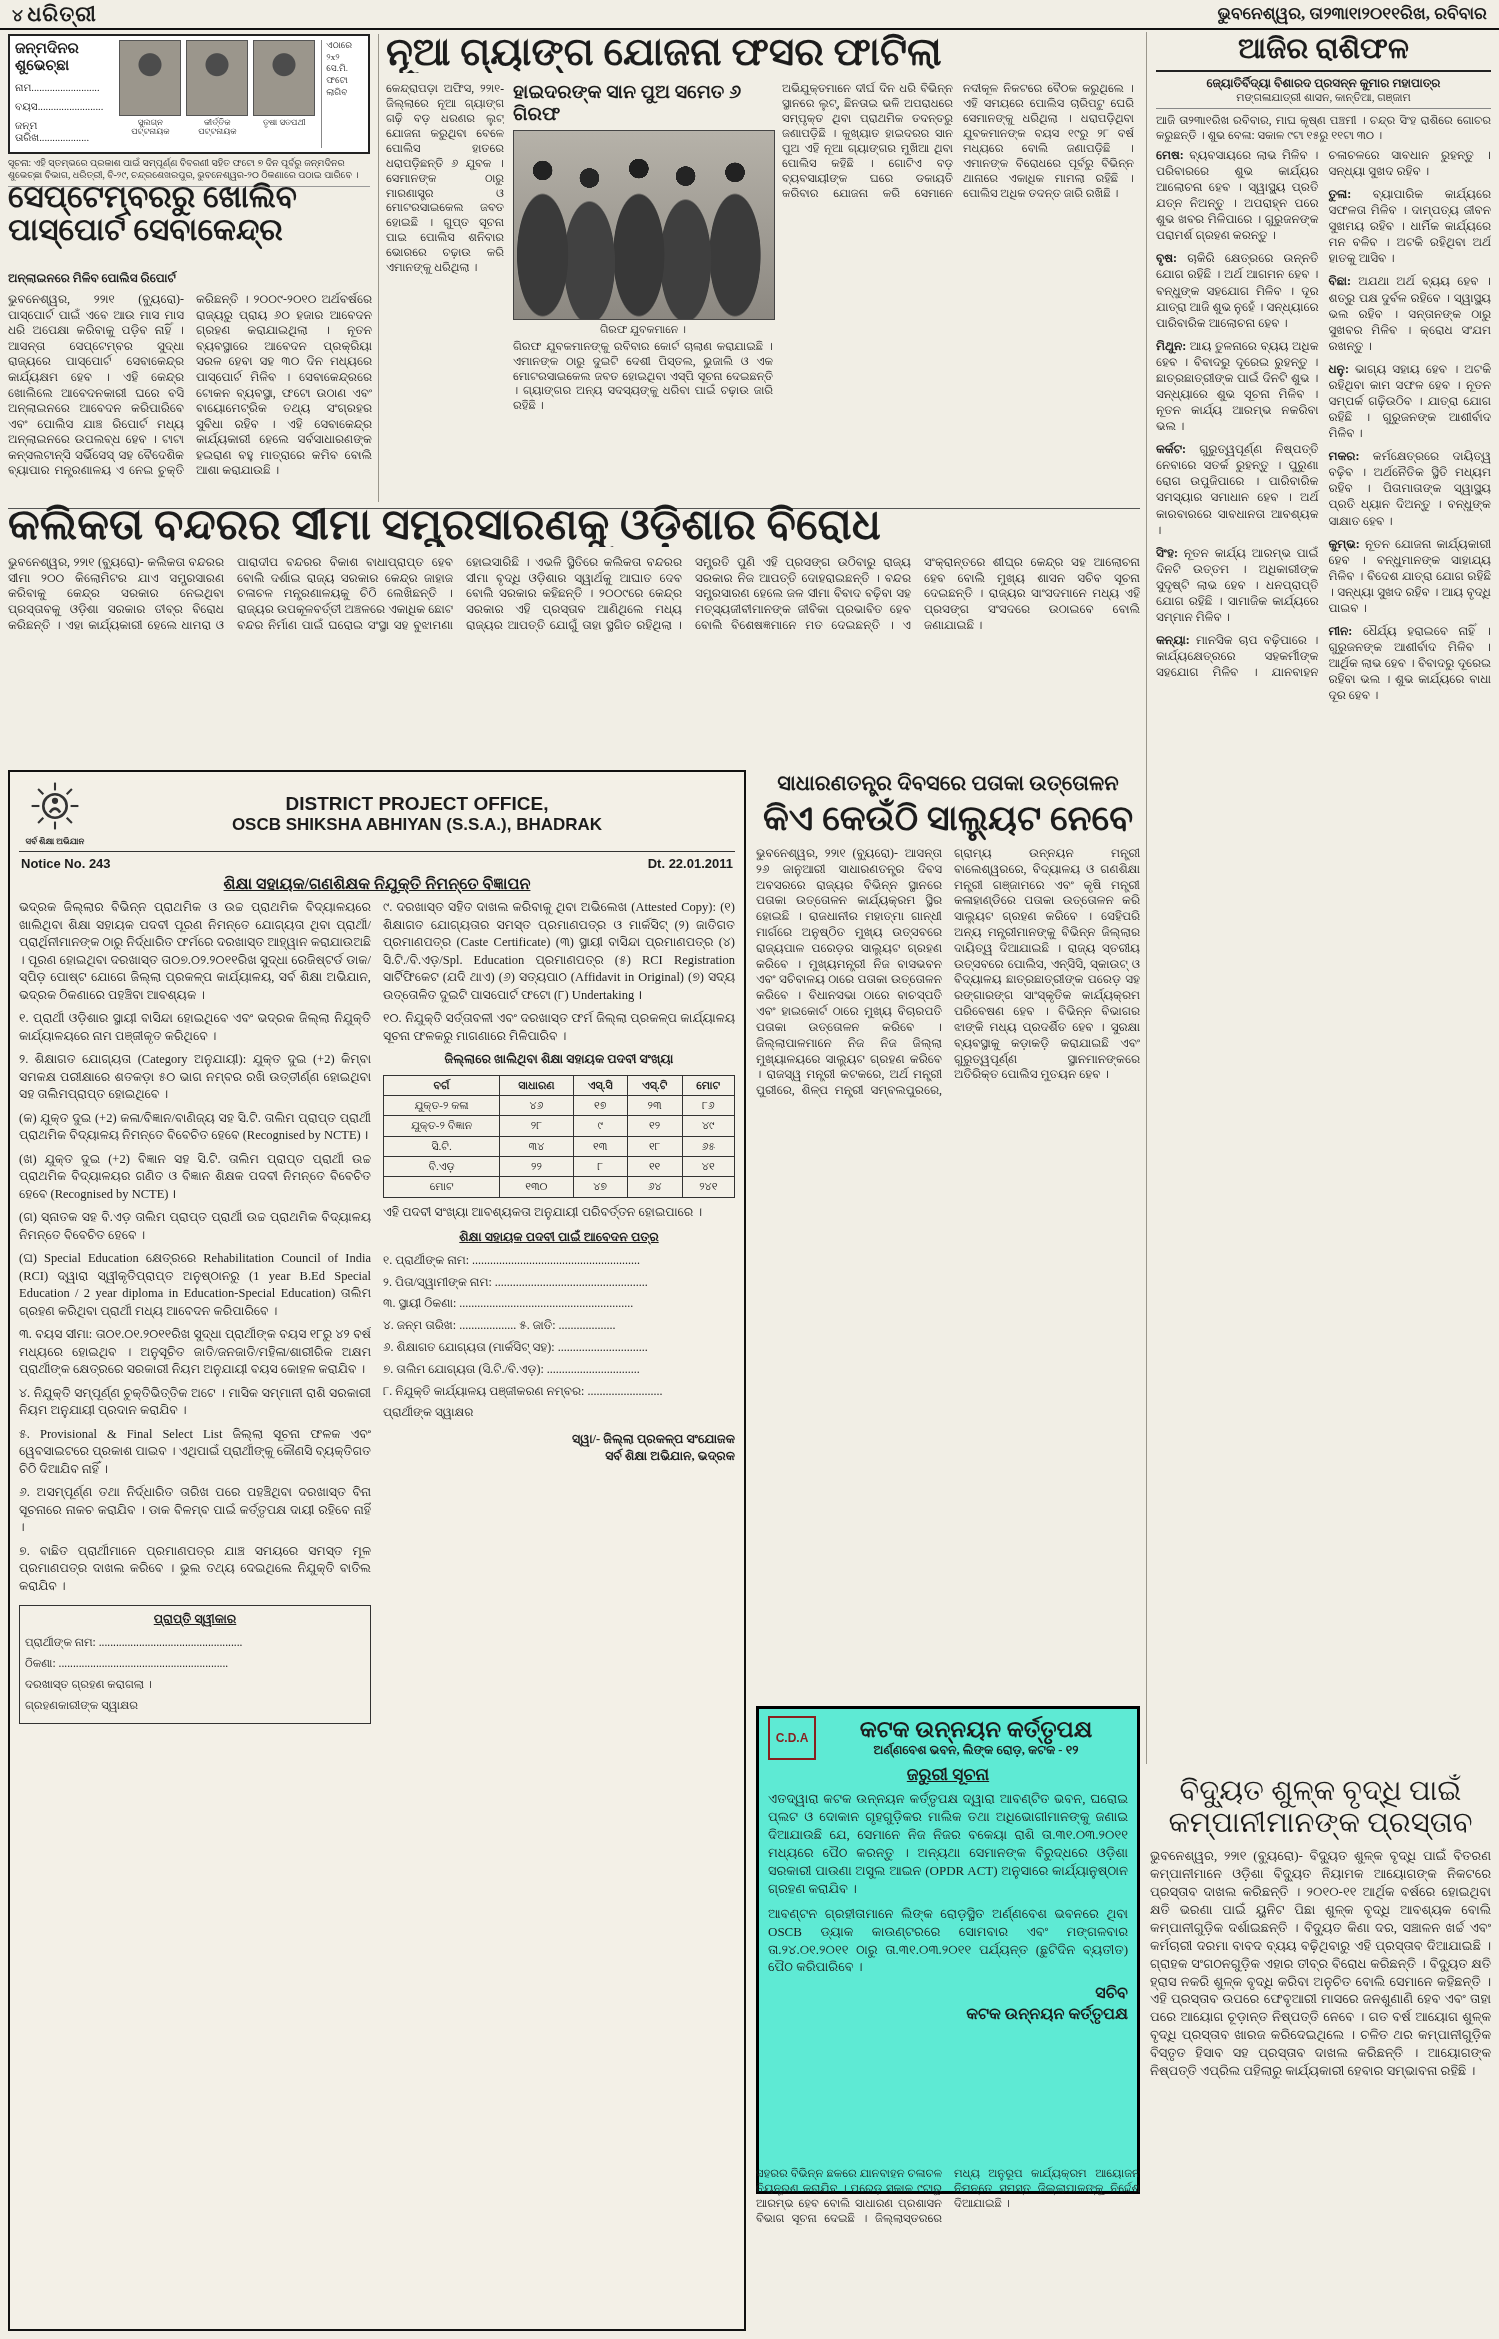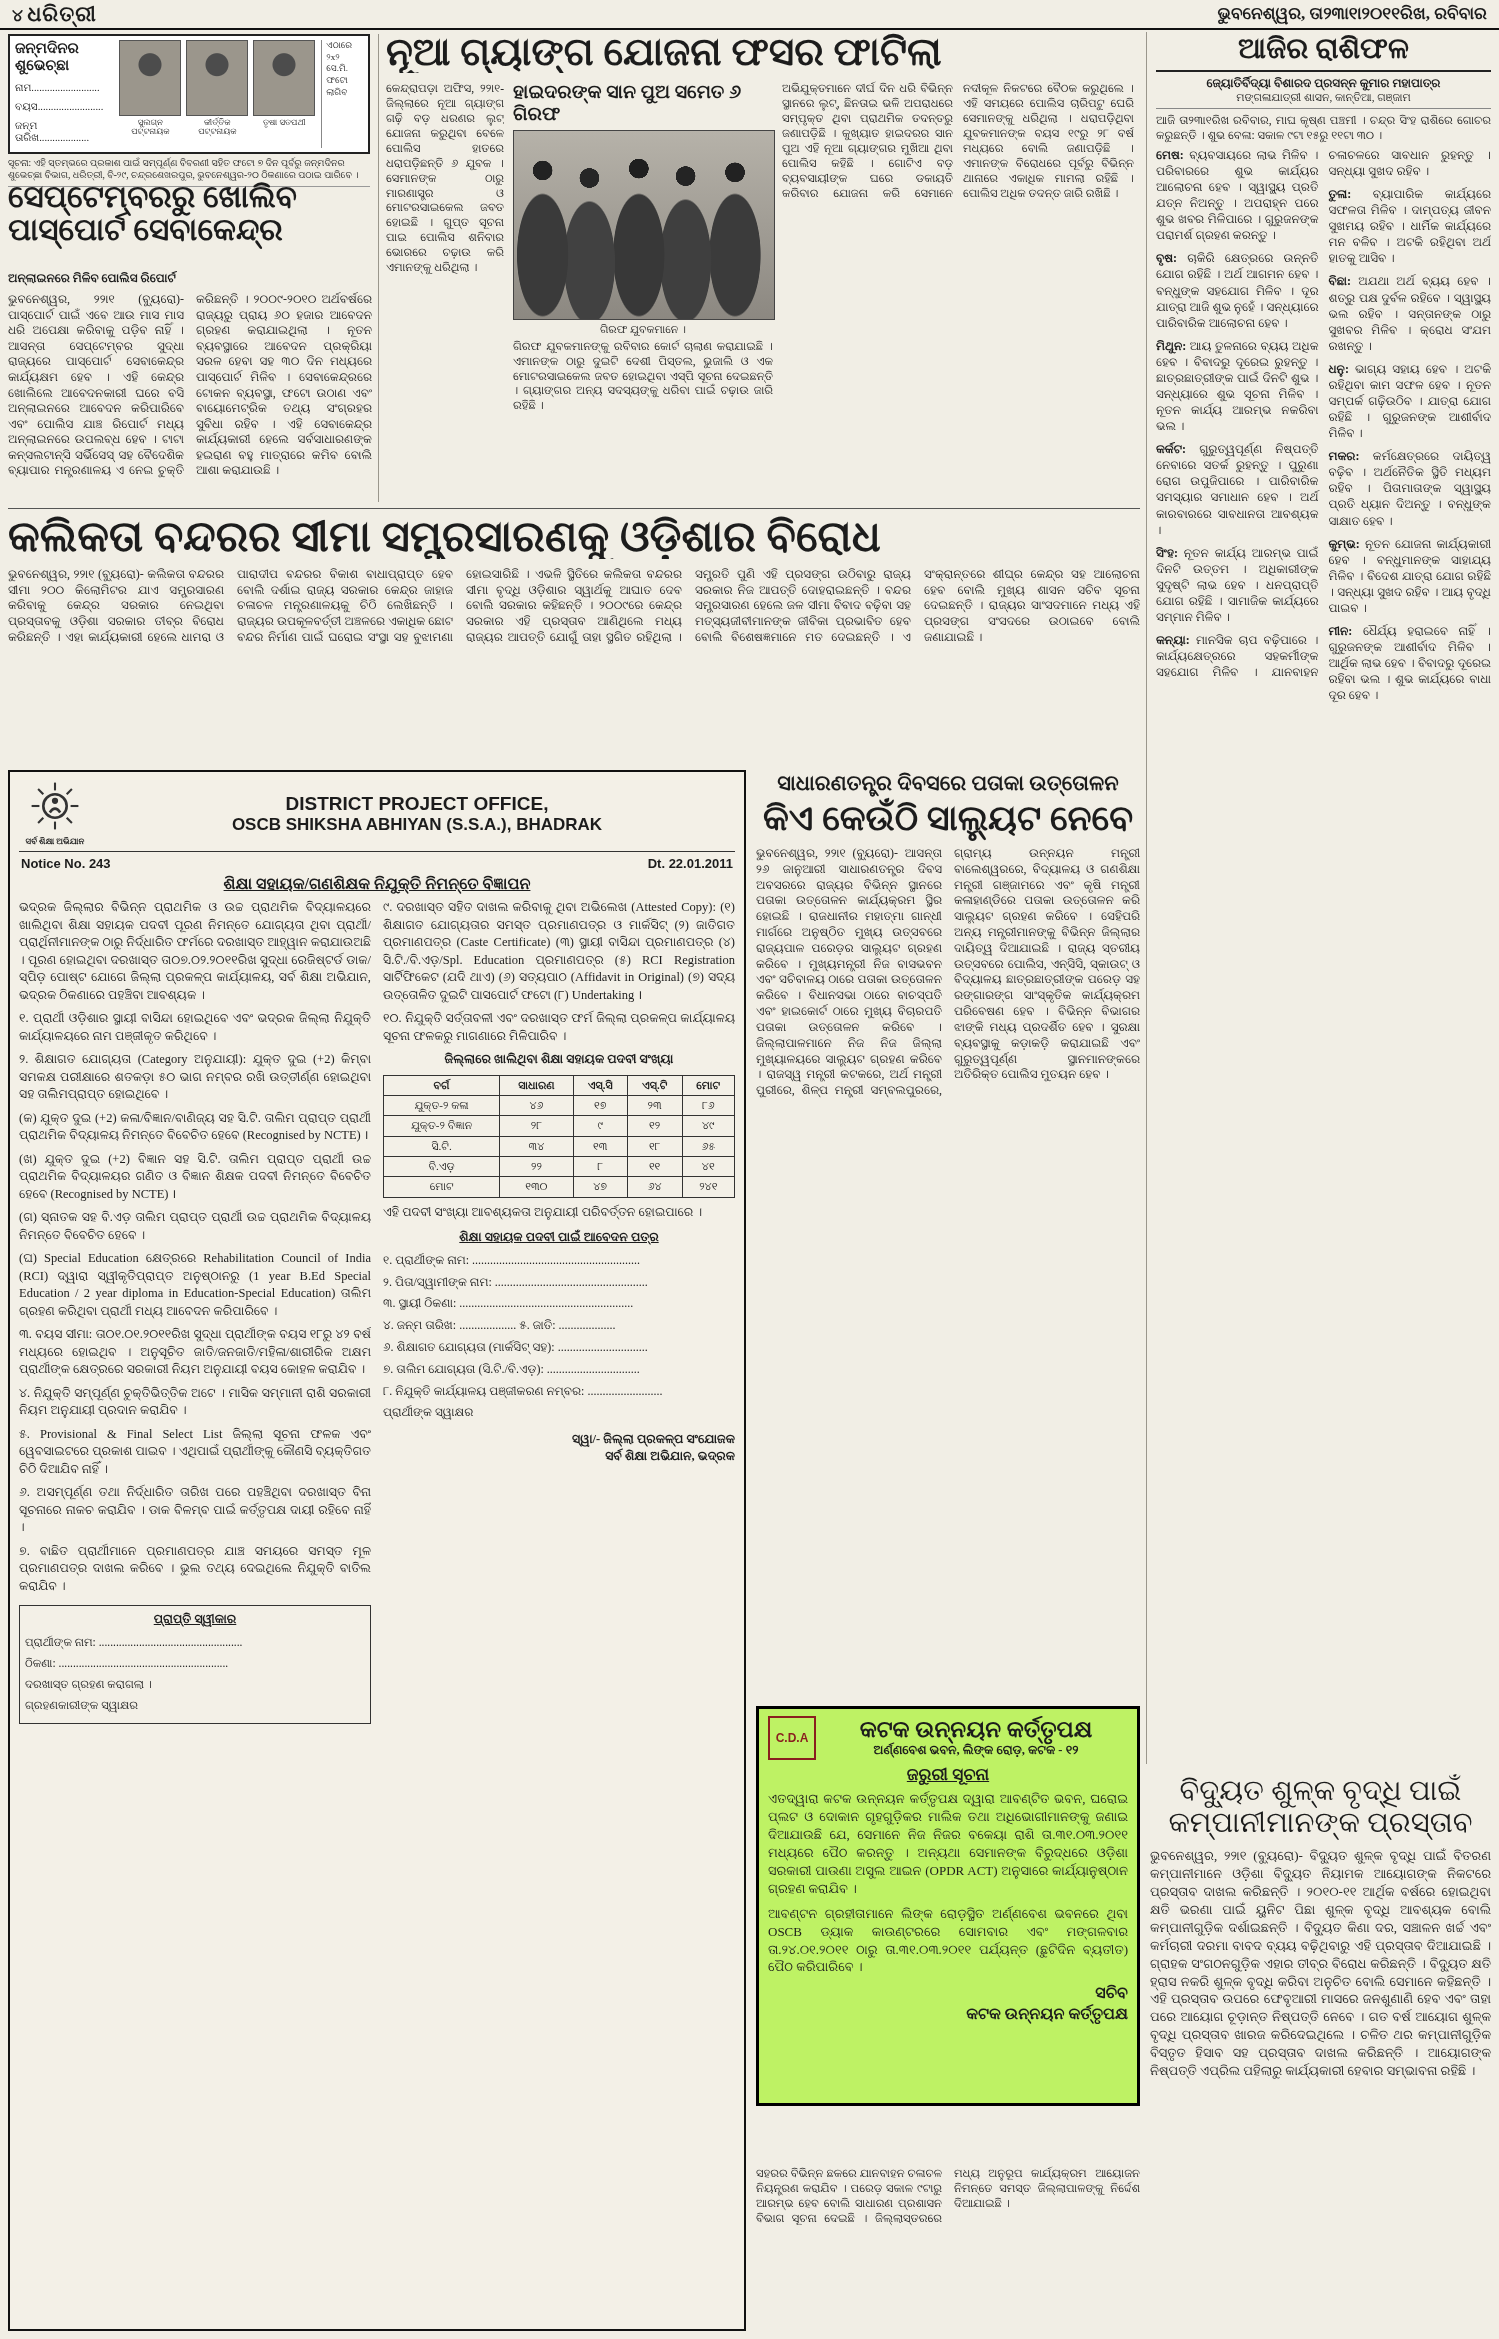--- a/index.html
+++ b/index.html
@@ -58,21 +58,21 @@
         border-left:1px solid #9a968c;padding-left:9px;}
   .horo-title{font-size:29px;font-weight:bold;text-align:center;border-bottom:2px solid #222;padding-bottom:4px;}
   .horo-sub1{font-size:12px;font-weight:bold;text-align:center;margin-top:4px;}
   .horo-sub2{font-size:11px;text-align:center;margin-bottom:4px;border-bottom:1px solid #888;padding-bottom:4px;}
   .horo-intro{font-size:11.5px;line-height:1.3;margin:4px 0;}
   .horo-body{columns:2;column-gap:10px;height:1566px;overflow:hidden;font-size:12px;line-height:1.34;}
   .horo-body p{margin:0 0 7px 0;}
   .sname{font-weight:bold;}
   
   .hline-port{position:absolute;top:508px;left:8px;width:1132px;height:1px;background:#555;}
-  .port{position:absolute;top:514px;left:8px;width:1132px;}
+  .port{position:absolute;top:502px;left:8px;width:1132px;}
   .port-head{font-size:43px;font-weight:bold;line-height:1.05;white-space:nowrap;overflow:hidden;}
   .port-body{margin-top:8px;columns:5;column-gap:13px;height:188px;overflow:hidden;font-size:12px;line-height:1.3;}
   
   .ssa{position:absolute;top:770px;left:8px;width:738px;height:1561px;box-sizing:border-box;
        border:2px solid #111;background:#f3f0e7;padding:8px 9px;}
   .ssa-hdr{display:flex;gap:8px;align-items:center;border-bottom:1px solid #333;padding-bottom:4px;}
   .ssa-logo{width:72px;text-align:center;}
   .ssa-logo-cap{font-size:8.5px;font-weight:bold;}
   .ssa-office{flex:1;text-align:center;font-family:"Liberation Sans","DejaVu Sans",sans-serif;}
   .ssa-office-1{font-size:19px;font-weight:bold;}
@@ -91,22 +91,22 @@
   .ssa-sig{text-align:right;font-weight:bold;margin-top:10px;line-height:1.35;}
   .ack{border:1px solid #333;padding:5px;margin-top:10px;}
   .ack-title{font-weight:bold;text-align:center;text-decoration:underline;font-size:12.5px;}
   .ack-line{font-size:11.5px;margin:5px 0;}
   
   .salute{position:absolute;top:772px;left:756px;width:384px;}
   .sal-kicker{font-size:21px;font-weight:bold;text-align:center;line-height:1.1;}
   .sal-head{font-size:35px;font-weight:bold;text-align:center;line-height:1.05;margin:6px 0 8px 0;}
   .sal-body{columns:2;column-gap:12px;height:782px;overflow:hidden;font-size:12px;line-height:1.32;}
   
-  .cda{position:absolute;top:1706px;left:756px;width:384px;height:400px;box-sizing:border-box;
-       border:3px solid #000;padding:7px 9px;background:#bef264;}
+  .cda{position:absolute;top:1706px;left:756px;width:384px;height:488px;box-sizing:border-box;
+       border:3px solid #000;padding:7px 9px;background:#5eead4;}
   .cda-hdr{display:flex;gap:8px;align-items:center;}
   .cda-logo{width:44px;height:40px;border:2px solid #8a1f1f;color:#8a1f1f;font-weight:bold;font-size:12px;
        display:flex;align-items:center;justify-content:center;font-family:"Liberation Sans",sans-serif;}
   .cda-titlewrap{flex:1;text-align:center;}
   .cda-title{font-size:23px;font-weight:bold;line-height:1.05;}
   .cda-addr{font-size:12.5px;font-weight:bold;}
   .cda-heading{text-align:center;font-weight:bold;font-size:17px;text-decoration:underline;margin:5px 0;}
   .cda-body{font-size:13px;line-height:1.38;}
   .cda-body p{margin:0 0 7px 0;}
   .cda-sig{text-align:right;font-weight:bold;line-height:1.3;margin-top:4px;}

